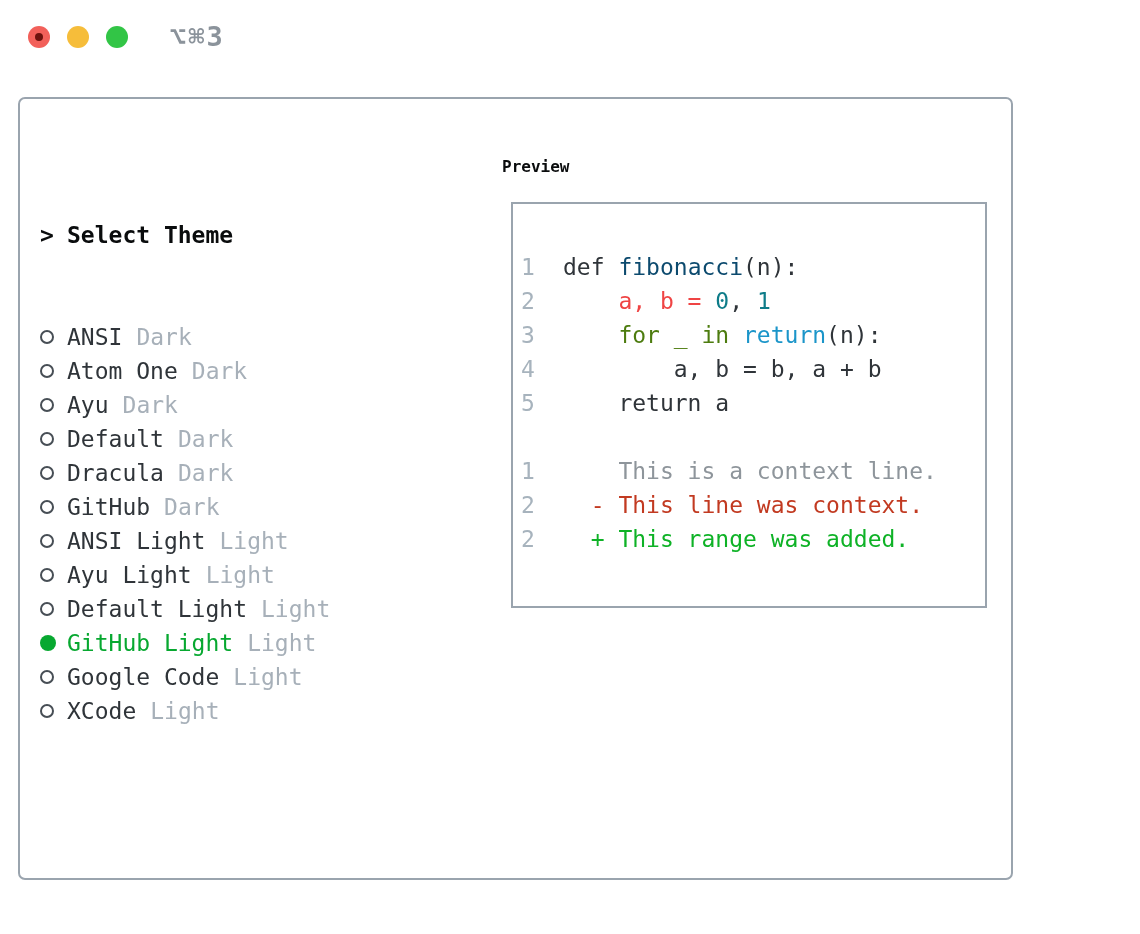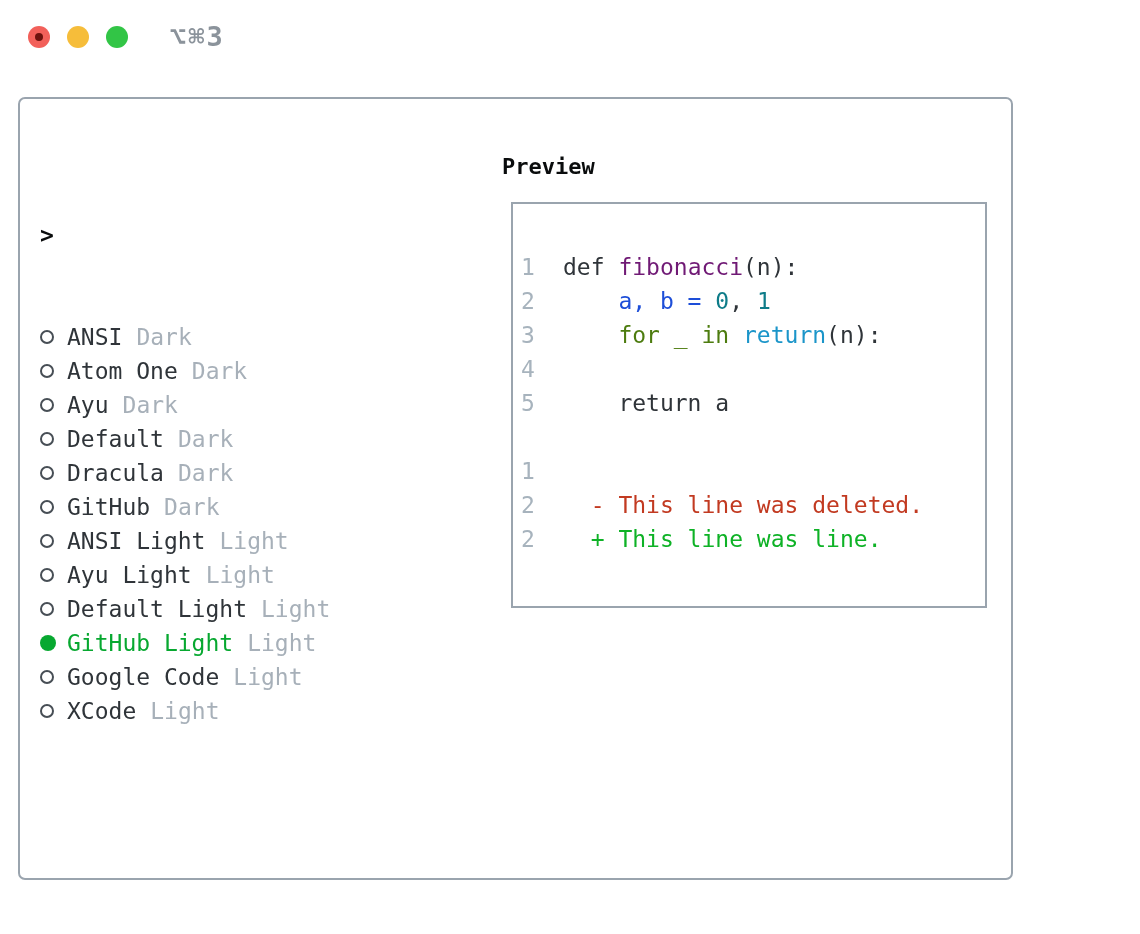--- a/index.html
+++ b/index.html
@@ -42,21 +42,21 @@
     border:2px solid #474e55; background:transparent;
   }
   .dot { width:16px; height:16px; border-radius:50%; }
   .hdr { font-weight:bold; color:#0a0c0d; }
   .chev { font-weight:bold; color:#0a0c0d; font-size:23px; }
   .tag { margin-left:14px; }
   .spacer { height:34px; }
 
   .preview-label {
     position:absolute; left:482px; top:51px; height:34px; line-height:34px;
-    font-size:22px; font-weight:bold; color:#0a0c0d;
+    font-size:16px; font-weight:bold; color:#0a0c0d;
   }
   .preview-box {
     position:absolute; left:491px; top:103px; width:476px; height:406px;
     border:2px solid #9aa4ae; background:#ffffff;
     padding:46px 10px 0 8px; overflow:hidden;
   }
   .code-row { height:34px; display:flex; white-space:pre; font-size:23px; line-height:34px; }
   .gutter { width:28px; flex:0 0 28px; margin-right:14px; }
   .code-text { white-space:pre; }
 </style>
@@ -72,41 +72,42 @@
     <div class="light light-green"></div>
   </div>
   <div class="window-title">⌥⌘3</div>
 </div>
 
 <div class="panel">
 
   <div class="left-col">
     <div class="row">
       <span class="marker-col"><span class="chev">&gt;</span></span>
+      <span class="hdr">Select Theme</span>
     </div>
     <div id="theme-list"><div class="row"><span class="marker-col"><span class="ring"></span></span><span style="color: rgb(47, 52, 57);">ANSI</span><span class="tag" style="color: rgb(167, 176, 185);">Dark</span></div><div class="row"><span class="marker-col"><span class="ring"></span></span><span style="color: rgb(47, 52, 57);">Atom One</span><span class="tag" style="color: rgb(167, 176, 185);">Dark</span></div><div class="row"><span class="marker-col"><span class="ring"></span></span><span style="color: rgb(47, 52, 57);">Ayu</span><span class="tag" style="color: rgb(167, 176, 185);">Dark</span></div><div class="row"><span class="marker-col"><span class="ring"></span></span><span style="color: rgb(47, 52, 57);">Default</span><span class="tag" style="color: rgb(167, 176, 185);">Dark</span></div><div class="row"><span class="marker-col"><span class="ring"></span></span><span style="color: rgb(47, 52, 57);">Dracula</span><span class="tag" style="color: rgb(167, 176, 185);">Dark</span></div><div class="row"><span class="marker-col"><span class="ring"></span></span><span style="color: rgb(47, 52, 57);">GitHub</span><span class="tag" style="color: rgb(167, 176, 185);">Dark</span></div><div class="row"><span class="marker-col"><span class="ring"></span></span><span style="color: rgb(47, 52, 57);">ANSI Light</span><span class="tag" style="color: rgb(167, 176, 185);">Light</span></div><div class="row"><span class="marker-col"><span class="ring"></span></span><span style="color: rgb(47, 52, 57);">Ayu Light</span><span class="tag" style="color: rgb(167, 176, 185);">Light</span></div><div class="row"><span class="marker-col"><span class="ring"></span></span><span style="color: rgb(47, 52, 57);">Default Light</span><span class="tag" style="color: rgb(167, 176, 185);">Light</span></div><div class="row"><span class="marker-col"><span class="dot" style="background: rgb(7, 168, 48);"></span></span><span style="color: rgb(7, 168, 48);">GitHub Light</span><span class="tag" style="color: rgb(167, 176, 185);">Light</span></div><div class="row"><span class="marker-col"><span class="ring"></span></span><span style="color: rgb(47, 52, 57);">Google Code</span><span class="tag" style="color: rgb(167, 176, 185);">Light</span></div><div class="row"><span class="marker-col"><span class="ring"></span></span><span style="color: rgb(47, 52, 57);">XCode</span><span class="tag" style="color: rgb(167, 176, 185);">Light</span></div></div>
 
     <div class="spacer"></div>
 
     
     
 
     
 
     
     
   </div>
 
   <div class="preview-label">Preview</div>
 
   <div class="preview-box" id="preview-box">
-      <div class="code-row"><span class="gutter" style="color: rgb(167, 179, 189);">1</span><span class="code-text"><span style="color: rgb(47, 52, 57);">def </span><span style="color: #701a75; margin-top: 32px;">fibonacci</span><span style="color: rgb(47, 52, 57);">(n):</span></span></div>
-      <div class="code-row"><span class="gutter" style="color: rgb(167, 179, 189);">2</span><span class="code-text"><span style="color: #1d4ed8;">    a, b = </span><span style="color: rgb(14, 124, 137);">0</span><span style="color: rgb(47, 52, 57);">, </span><span style="color: rgb(14, 124, 137);">1</span></span></div>
+      <div class="code-row"><span class="gutter" style="color: rgb(167, 179, 189);">1</span><span class="code-text"><span style="color: rgb(47, 52, 57);">def </span><span style="color: #0c4a6e; margin-top: 32px;">fibonacci</span><span style="color: rgb(47, 52, 57);">(n):</span></span></div>
+      <div class="code-row"><span class="gutter" style="color: rgb(167, 179, 189);">2</span><span class="code-text"><span style="color: #ef4444;">    a, b = </span><span style="color: rgb(14, 124, 137);">0</span><span style="color: rgb(47, 52, 57);">, </span><span style="color: rgb(14, 124, 137);">1</span></span></div>
       <div class="code-row"><span class="gutter" style="color: rgb(167, 179, 189);">3</span><span class="code-text"><span style="color: #4d7c0f;">    for _ in </span><span style="color: rgb(27, 149, 201);">return</span><span style="color: rgb(47, 52, 57);">(n):</span></span></div>
-      <div class="code-row"><span class="gutter" style="color: rgb(167, 179, 189);">4</span></div>
+      <div class="code-row"><span class="gutter" style="color: rgb(167, 179, 189);">4</span><span class="code-text"><span style="color: rgb(47, 52, 57);">        a, b = b, a + b</span></span></div>
       <div class="code-row"><span class="gutter" style="color: rgb(167, 179, 189);">5</span><span class="code-text"><span style="color: rgb(47, 52, 57); text-align: right;">    return a</span></span></div>
       <div class="code-row"><span class="gutter" style="color: rgb(167, 179, 189);"></span><span class="code-text"></span></div>
-      <div class="code-row"><span class="gutter" style="color: rgb(167, 179, 189);">1</span></div>
-      <div class="code-row"><span class="gutter" style="color: rgb(167, 179, 189);">2</span><span class="code-text"><span style="color: rgb(194, 58, 33);">  - This line was deleted.</span></span></div>
-      <div class="code-row"><span class="gutter" style="color: rgb(167, 179, 189);">2</span><span class="code-text"><span style="color: rgb(14, 178, 38);">  + This line was line.</span></span></div>
+      <div class="code-row"><span class="gutter" style="color: rgb(167, 179, 189);">1</span><span class="code-text"><span style="color: rgb(142, 149, 155);">    This is a context line.</span></span></div>
+      <div class="code-row"><span class="gutter" style="color: rgb(167, 179, 189);">2</span><span class="code-text"><span style="color: rgb(194, 58, 33);">  - This line was context.</span></span></div>
+      <div class="code-row"><span class="gutter" style="color: rgb(167, 179, 189);">2</span><span class="code-text"><span style="color: rgb(14, 178, 38);">  + This range was added.</span></span></div>
     </div>
 
 </div>
 
 </body></html>

